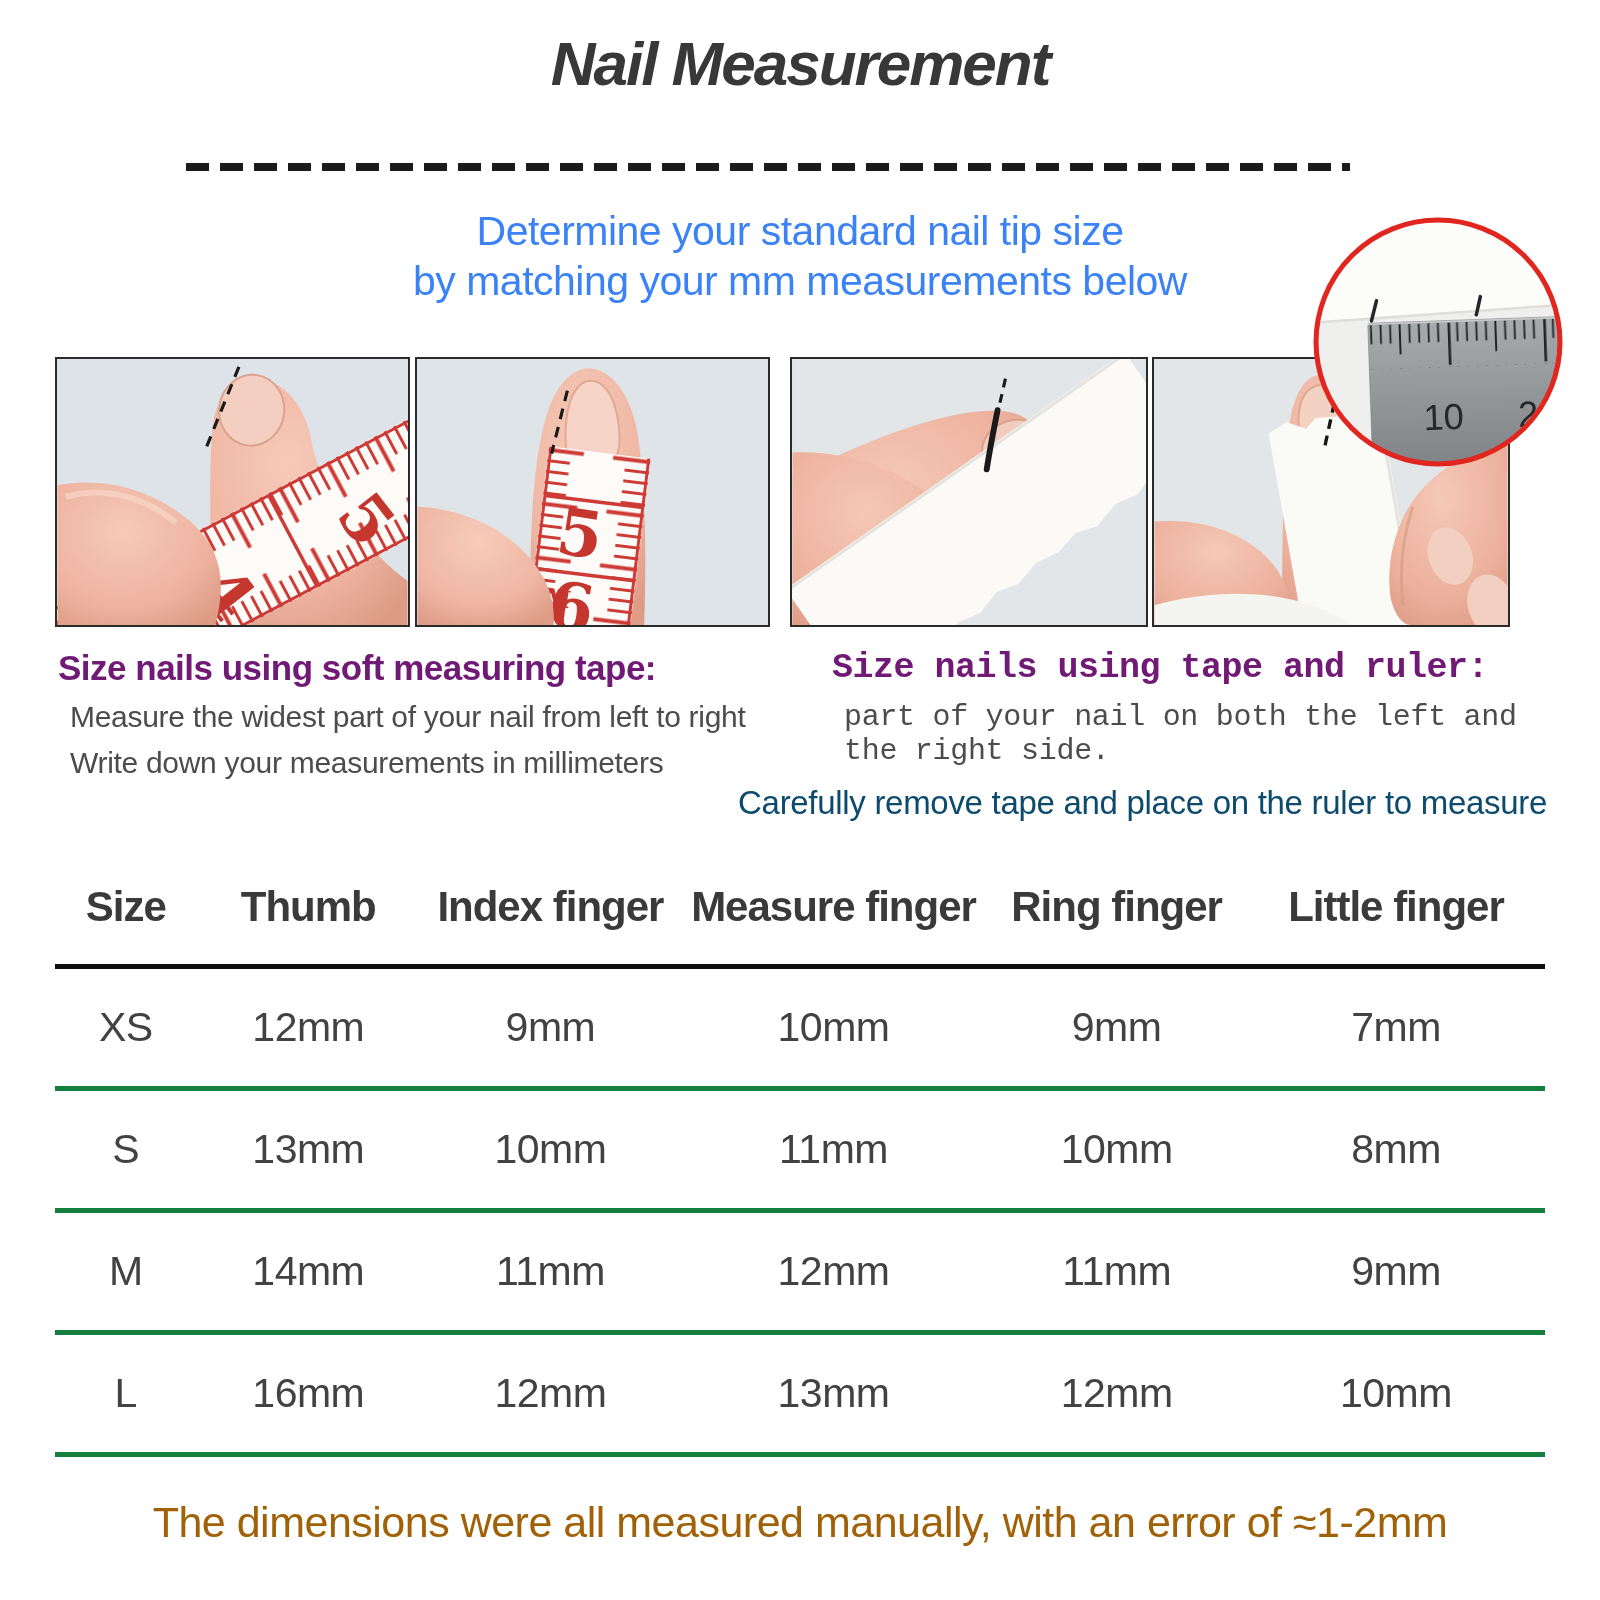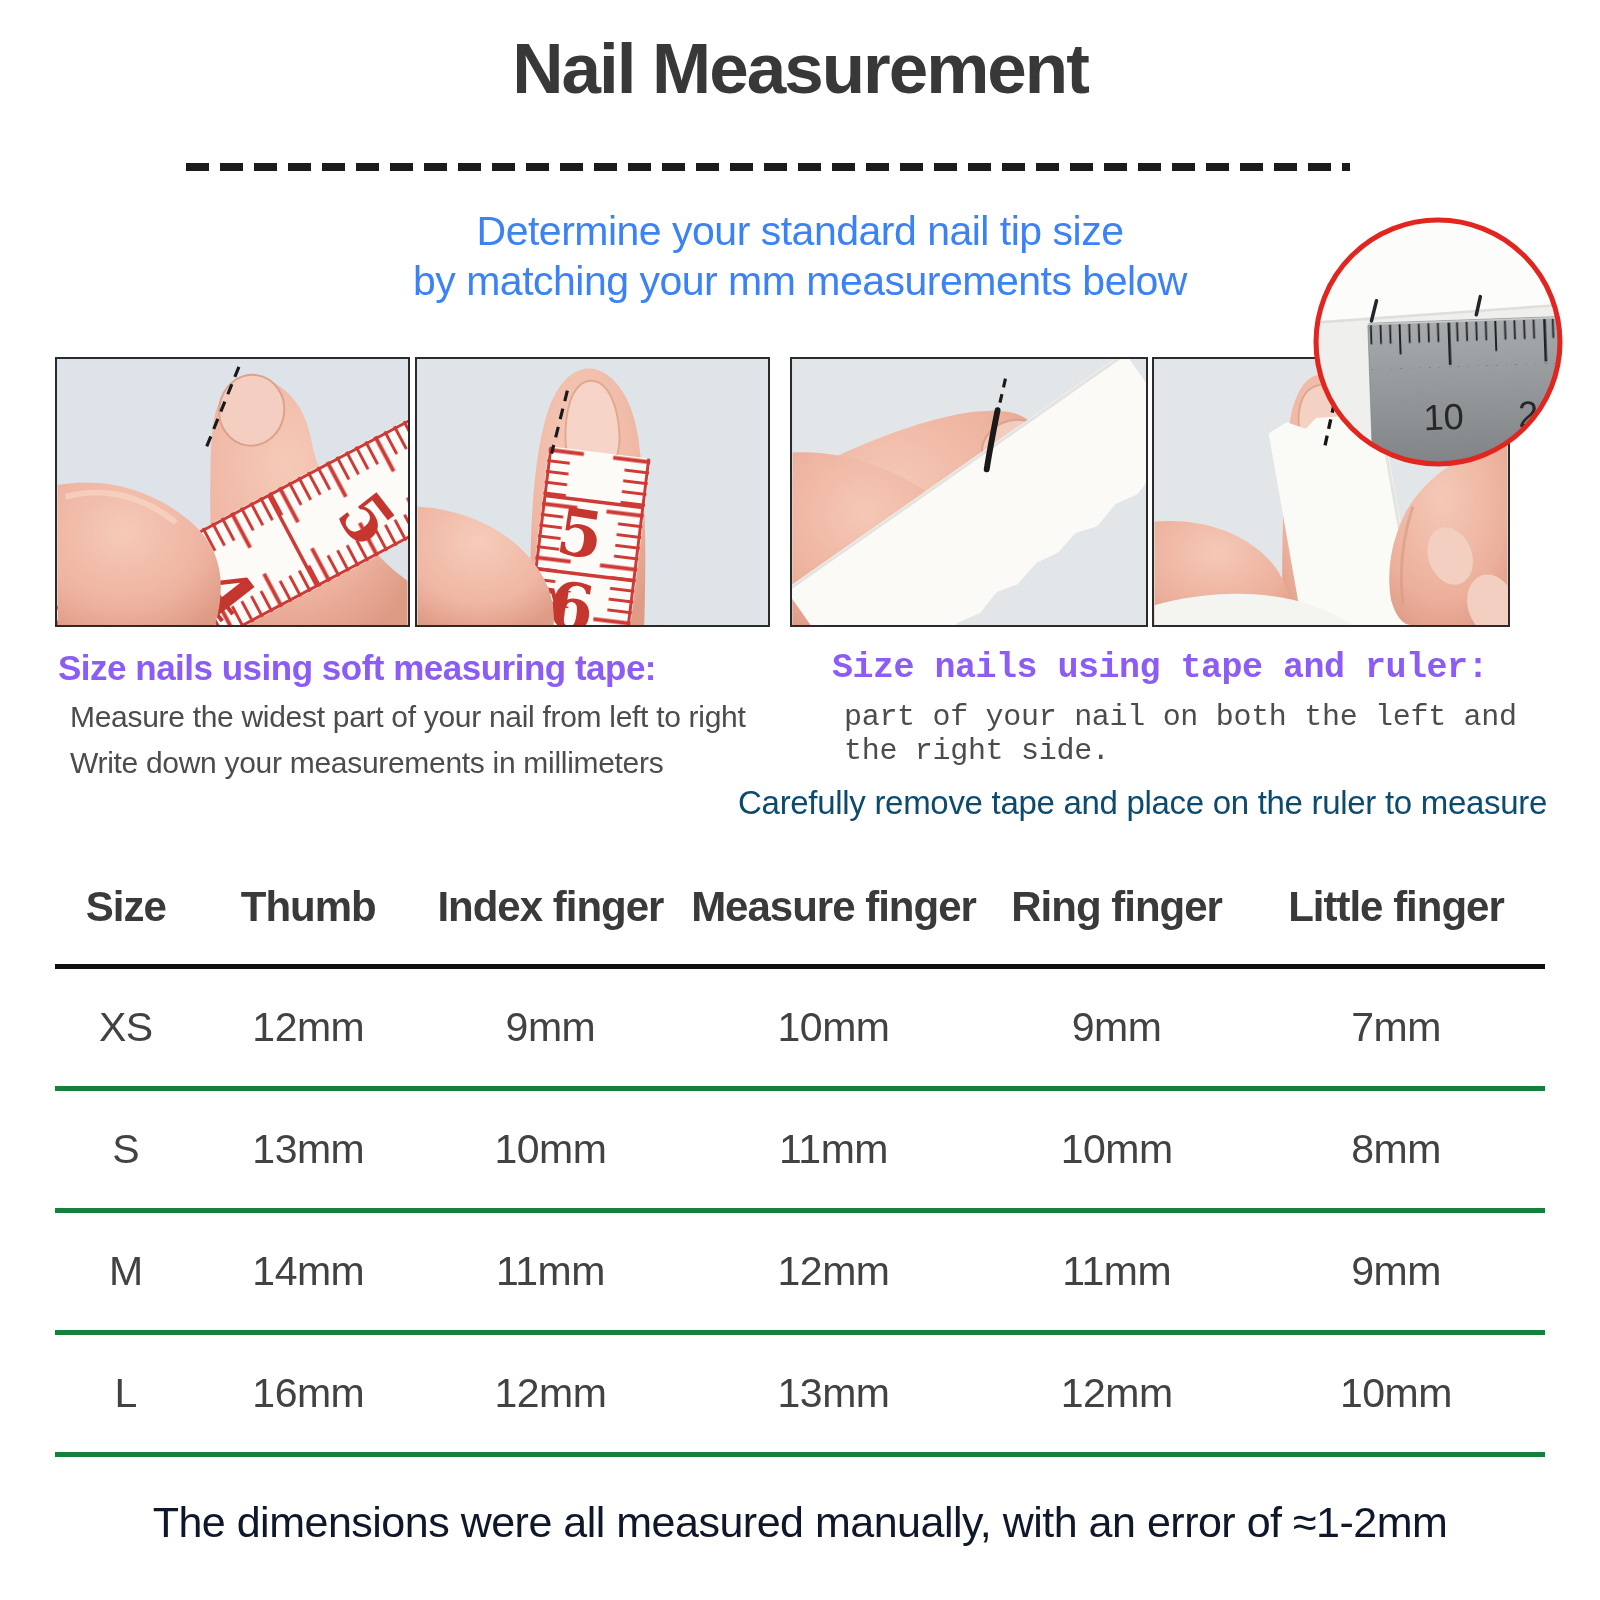--- a/index.html
+++ b/index.html
@@ -1,45 +1,45 @@
 <!DOCTYPE html>
 <html><head>
 <meta charset="utf-8">
 <style>
   html,body{margin:0;padding:0;background:#fff;}
   .page{position:relative;width:1600px;height:1600px;background:#ffffff;overflow:hidden;
         font-family:"Liberation Sans",sans-serif;}
   .title{position:absolute;left:0;right:0;top:28px;text-align:center;
-         font-size:71px;font-weight:bold;color:#383838;letter-spacing:-2px;}
+         font-size:62px;font-weight:bold;color:#383838;letter-spacing:-2px;font-style:italic;}
   .dashes{position:absolute;left:186px;top:163px;width:1164px;height:8px;
           background:repeating-linear-gradient(to right,#1b1b1b 0 23px,transparent 23px 34px);}
   .subtitle{position:absolute;left:0;right:0;top:206px;text-align:center;
             font-size:41px;color:#3b82f6;line-height:50px;letter-spacing:-0.5px;}
   .photo{position:absolute;top:357px;height:270px;border:2px solid #2b2b2b;
          box-sizing:border-box;overflow:hidden;background:#dde3e8;}
   .photo svg{display:block;width:100%;height:100%;}
   #ph1{left:55px;width:355px;}
   #ph2{left:415px;width:355px;}
   #ph3{left:790px;width:358px;}
   #ph4{left:1152px;width:358px;}
   .inset{position:absolute;left:1312px;top:216px;width:252px;height:252px;z-index:5;}
   .instr{position:absolute;top:648px;}
   #instr-left{left:58px;width:725px;}
   #instr-right{left:832px;width:755px;font-family:Liberation Mono, monospace;}
-  .instr h3{margin:0 0 8px 0;font-size:35px;font-weight:bold;color:#8b5cf6;letter-spacing:-0.5px;}
+  .instr h3{margin:0 0 8px 0;font-size:35px;font-weight:bold;color:#701a75;letter-spacing:-0.5px;}
   .instr p{margin:12px;font-size:30px;color:#4c4c4c;line-height:34px;letter-spacing:-0.3px;}
   .warning{position:absolute;top:784px;right:53px;font-size:33px;color:#0c4a6e;letter-spacing:-0.3px;}
   .table{position:absolute;left:55px;top:850px;width:1490px;}
   .trow{display:grid;grid-template-columns:9.5% 15% 17.5% 20.5% 17.5% 20%;align-items:center;}
   .thead{height:114px;border-bottom:5px solid #0f0f0f;}
   .tbody-row{height:117px;border-bottom:5px solid #15803d;}
   .th{font-size:42px;font-weight:bold;color:#3a3a3a;text-align:center;letter-spacing:-1px;}
   .td{font-size:41px;color:#424242;text-align:center;letter-spacing:-0.5px;}
   .footer{position:absolute;left:0;right:0;top:1498px;text-align:center;
-          font-size:43px;color:#0f172a;letter-spacing:-0.5px;}
+          font-size:43px;color:#a16207;letter-spacing:-0.5px;}
 </style>
 </head>
 <body>
 
 <div class="page">
 
   <div class="title">Nail Measurement</div>
   <div class="dashes"></div>
 
   <div class="subtitle">

